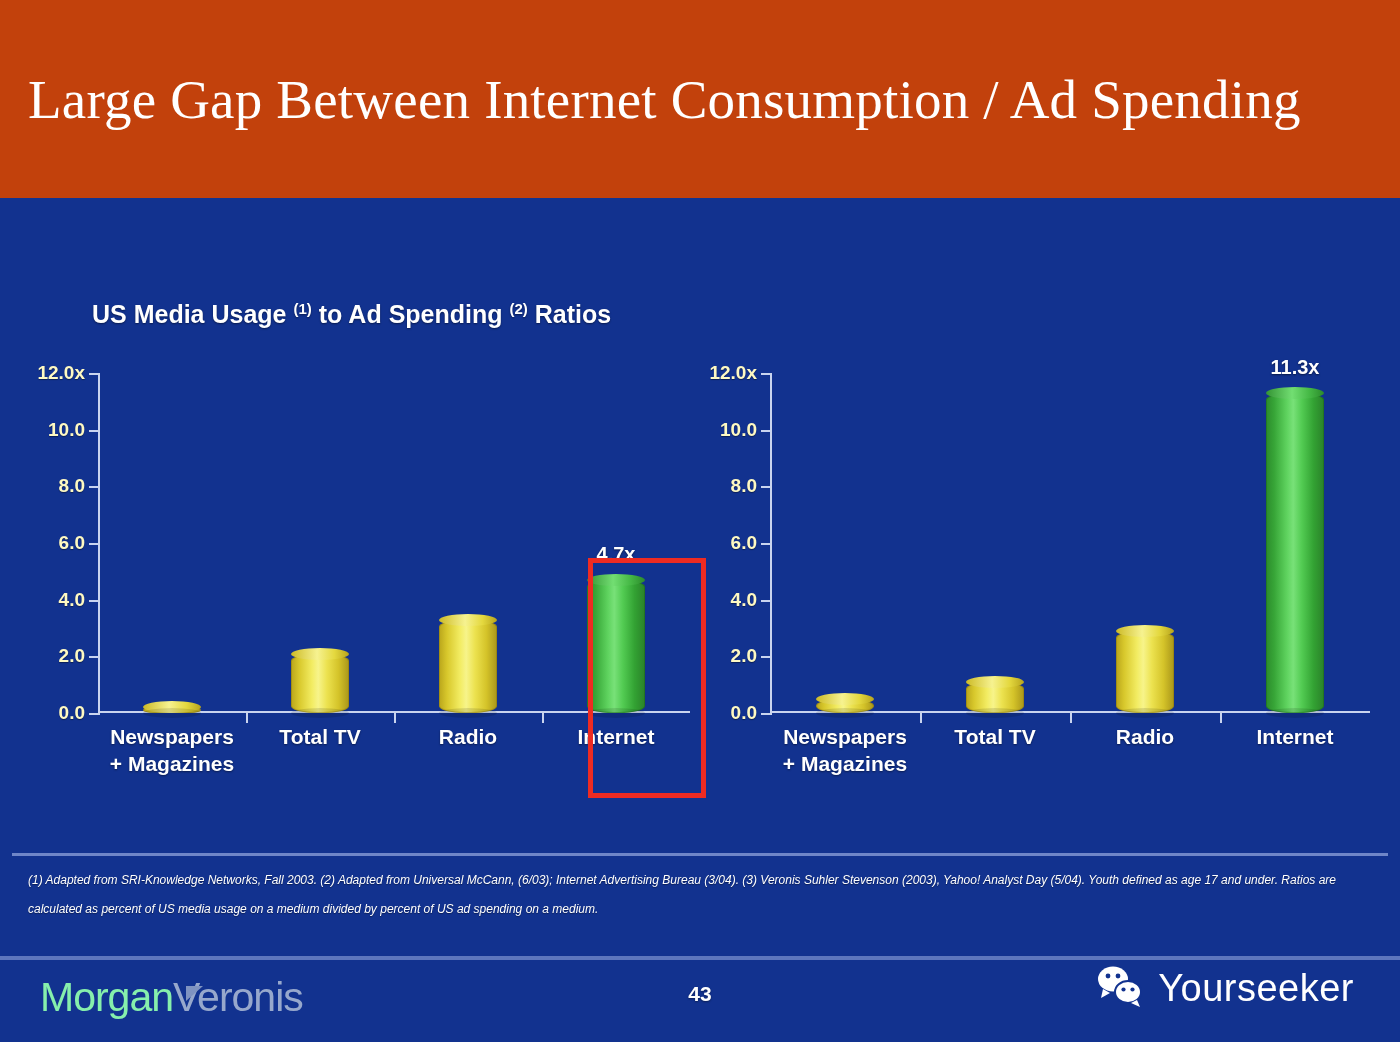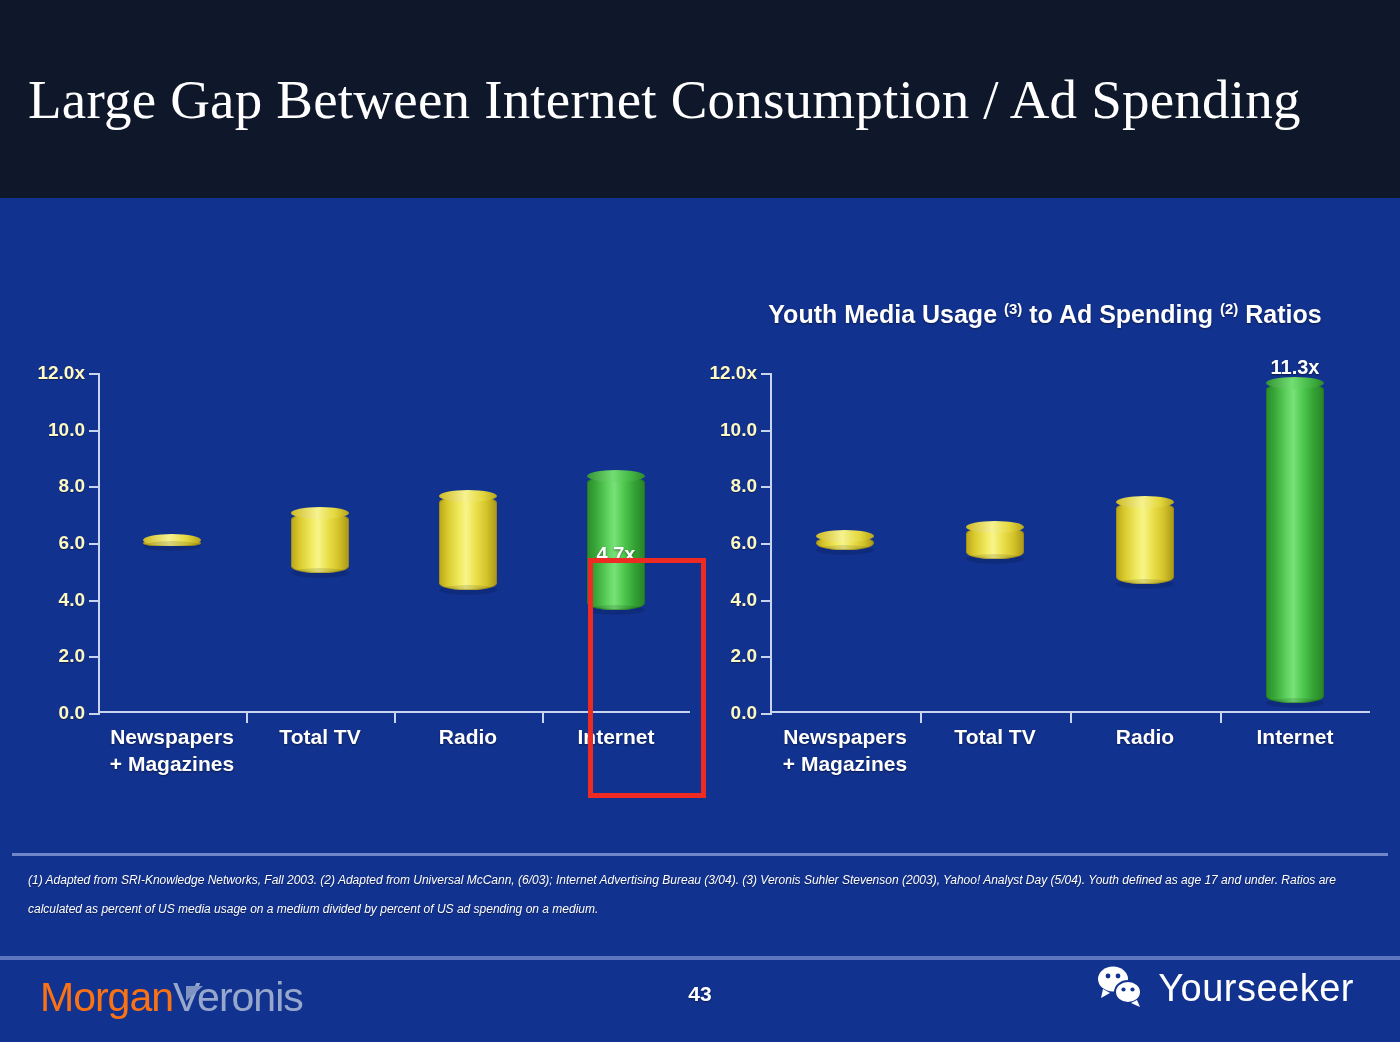--- a/index.html
+++ b/index.html
@@ -7,21 +7,21 @@
   body {
     background:#12328f;
     font-family:"Liberation Sans", sans-serif;
     overflow:hidden;
     position:relative;
   }
 
   
   .header-band{
     position:absolute; left:0; top:0; width:1400px; height:198px;
-    background:#0f172a;
+    background:#c2410c;
     display:flex; align-items:center;
   }
   .slide-title{
     font-family:"Liberation Serif", serif;
     font-size:55px;
     color:#ffffff;
     letter-spacing:.2px;
     padding-left:28px;
     white-space:nowrap;
     font-weight:400;
@@ -78,21 +78,21 @@
     position:absolute; bottom:-5px; width:2px; height:11px; background:#c9d4ef;
   }
 
   
   .bars{
     position:absolute; left:0; bottom:5px; width:100%; height:340px;
     display:flex; align-items:flex-end;
   }
   .bar-slot{
     flex:1 1 0; height:100%; position:relative;
-    display:flex; align-items:center; justify-content:center;
+    display:flex; align-items:flex-end; justify-content:center;
   }
   .cyl{
     position:relative; width:58px;
     border-radius:26px/7px;
   }
   .cyl.yellow{
     background:linear-gradient(to right,
       #b9a51b 0%, #d8c82c 14%, #f2ec62 36%, #f7f48a 47%,
       #ece24f 62%, #d4c329 82%, #a9961a 100%);
     box-shadow:inset 0 0 0 1px rgba(120,100,10,.35);
@@ -161,21 +161,21 @@
 
   
   .bottom{
     position:absolute; left:0; top:762px; width:1400px; height:82px;
   }
   .ms-logo{
     position:absolute; left:40px; top:14px;
     font-size:41px; letter-spacing:-1px; white-space:nowrap;
     font-family:"Liberation Sans", sans-serif;
   }
-  .ms-morgan{ color:#f97316;margin-top:12px; }
+  .ms-morgan{ color:#86efac;margin-top:12px; }
   .ms-stanley{ color:#97a8cc; }
   .ms-tri{
     position:absolute; left:146px; top:12px;
     width:0; height:0;
     border-left:17px solid #7f93c1;
     border-bottom:15px solid transparent;
   }
   .page-num{
     position:absolute; left:0; top:22px; width:1400px; text-align:center;
     color:#ffffff; font-size:21px; font-weight:bold;
@@ -193,20 +193,23 @@
 </head>
 <body>
 
 <div class="header-band">
   <div class="slide-title">Large Gap Between Internet Consumption / Ad Spending</div>
 </div>
 
 <div class="slide-body">
 
   <div class="panel panel-left">
+    <div class="panel-title">
+      <span>US Media Usage </span><span class="sup">(1)</span><span> to Ad Spending </span><span class="sup">(2)</span><span> Ratios</span>
+    </div>
     <div class="plot">
       <div class="axis-line-y"></div>
       <div class="axis-line-x"></div>
       <div class="yticks-host">
           <div class="ytick" style="top: 340px;"></div>
           <div class="ylabel" style="top: 340px;">0.0</div>
           <div class="ytick" style="top: 283.333px;"></div>
           <div class="ylabel" style="top: 283.333px;">2.0</div>
           <div class="ytick" style="top: 226.667px;"></div>
           <div class="ylabel" style="top: 226.667px;">4.0</div>
@@ -252,23 +255,20 @@
           </div>
           <div class="cat">
             <span>Internet</span>
           </div>
         </div>
     </div>
     <div class="redbox redbox-left"></div>
   </div>
 
   <div class="panel panel-right">
-    <div class="panel-title">
-      <span>Youth Media Usage </span><span class="sup">(3)</span><span> to Ad Spending </span><span class="sup">(2)</span><span> Ratios</span>
-    </div>
     <div class="plot">
       <div class="axis-line-y"></div>
       <div class="axis-line-x"></div>
       <div class="yticks-host">
           <div class="ytick" style="top: 340px;"></div>
           <div class="ylabel" style="top: 340px;">0.0</div>
           <div class="ytick" style="top: 283.333px;"></div>
           <div class="ylabel" style="top: 283.333px;">2.0</div>
           <div class="ytick" style="top: 226.667px;"></div>
           <div class="ylabel" style="top: 226.667px;">4.0</div>

